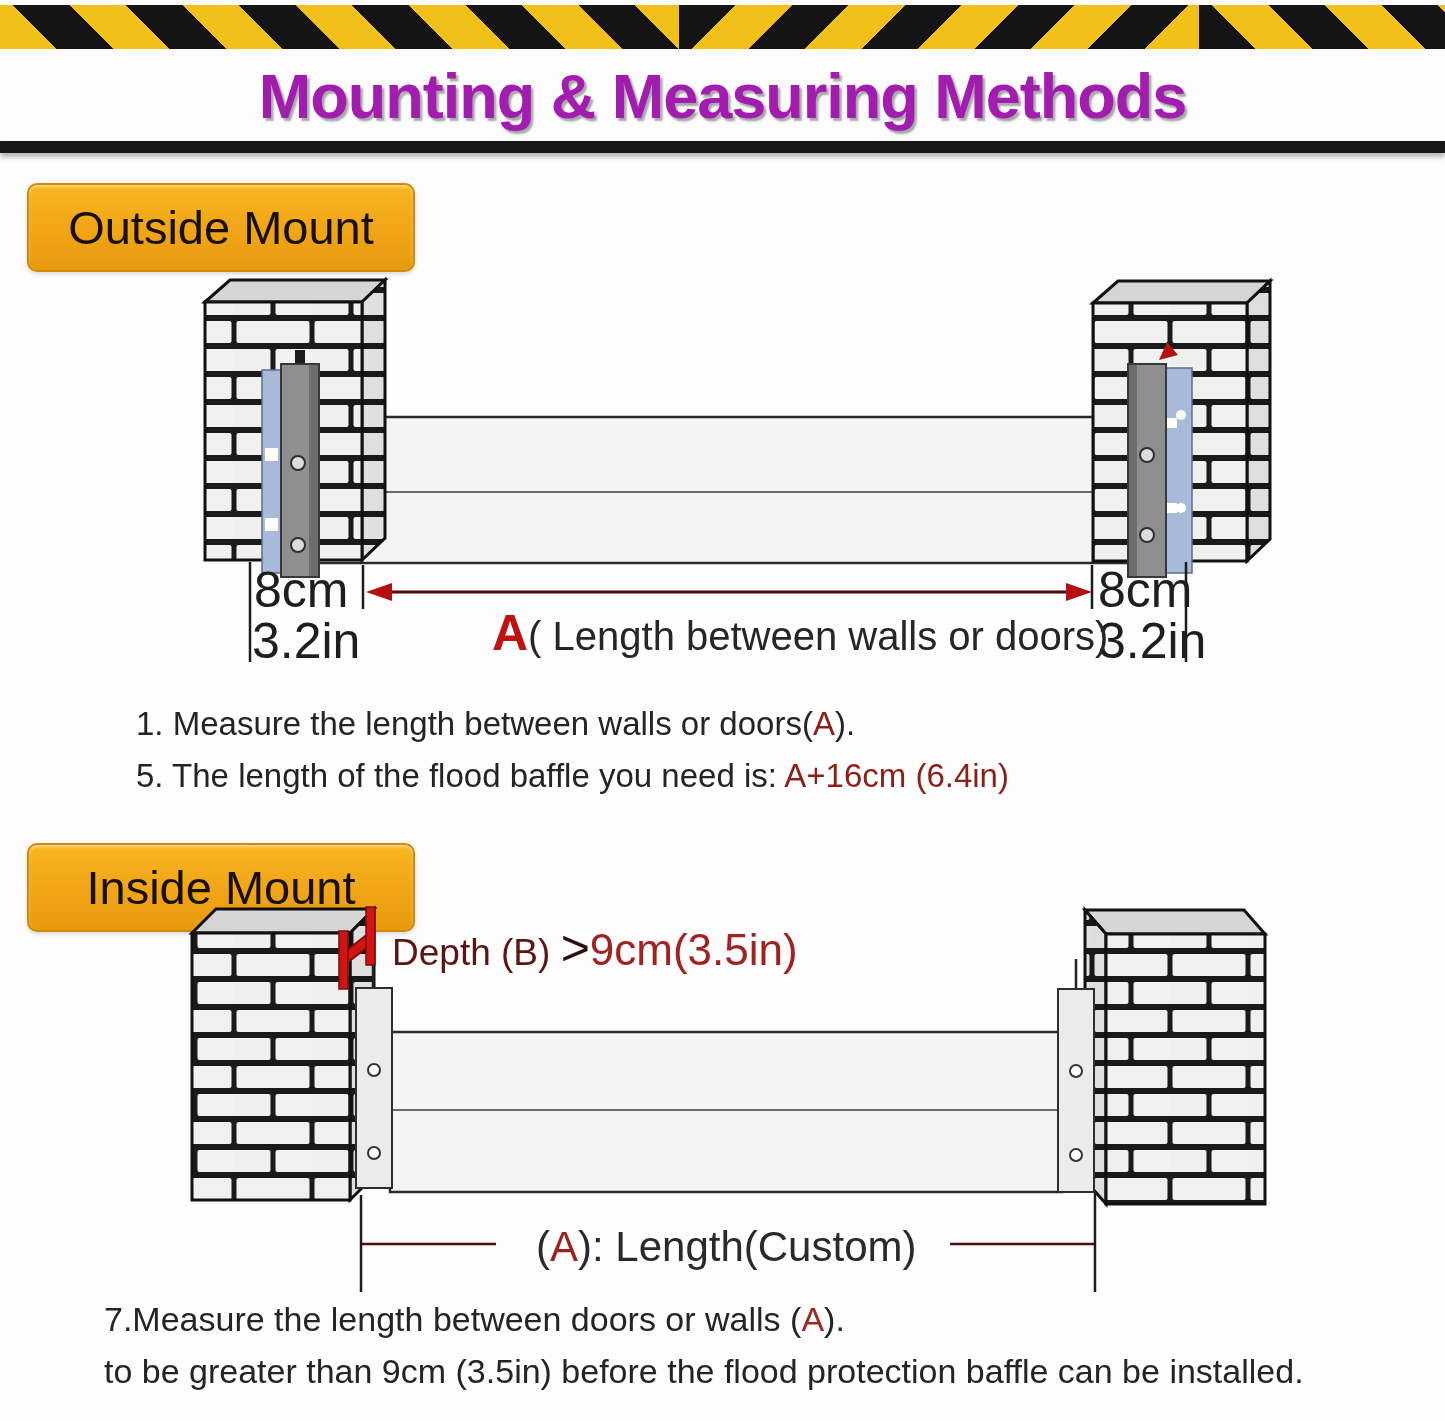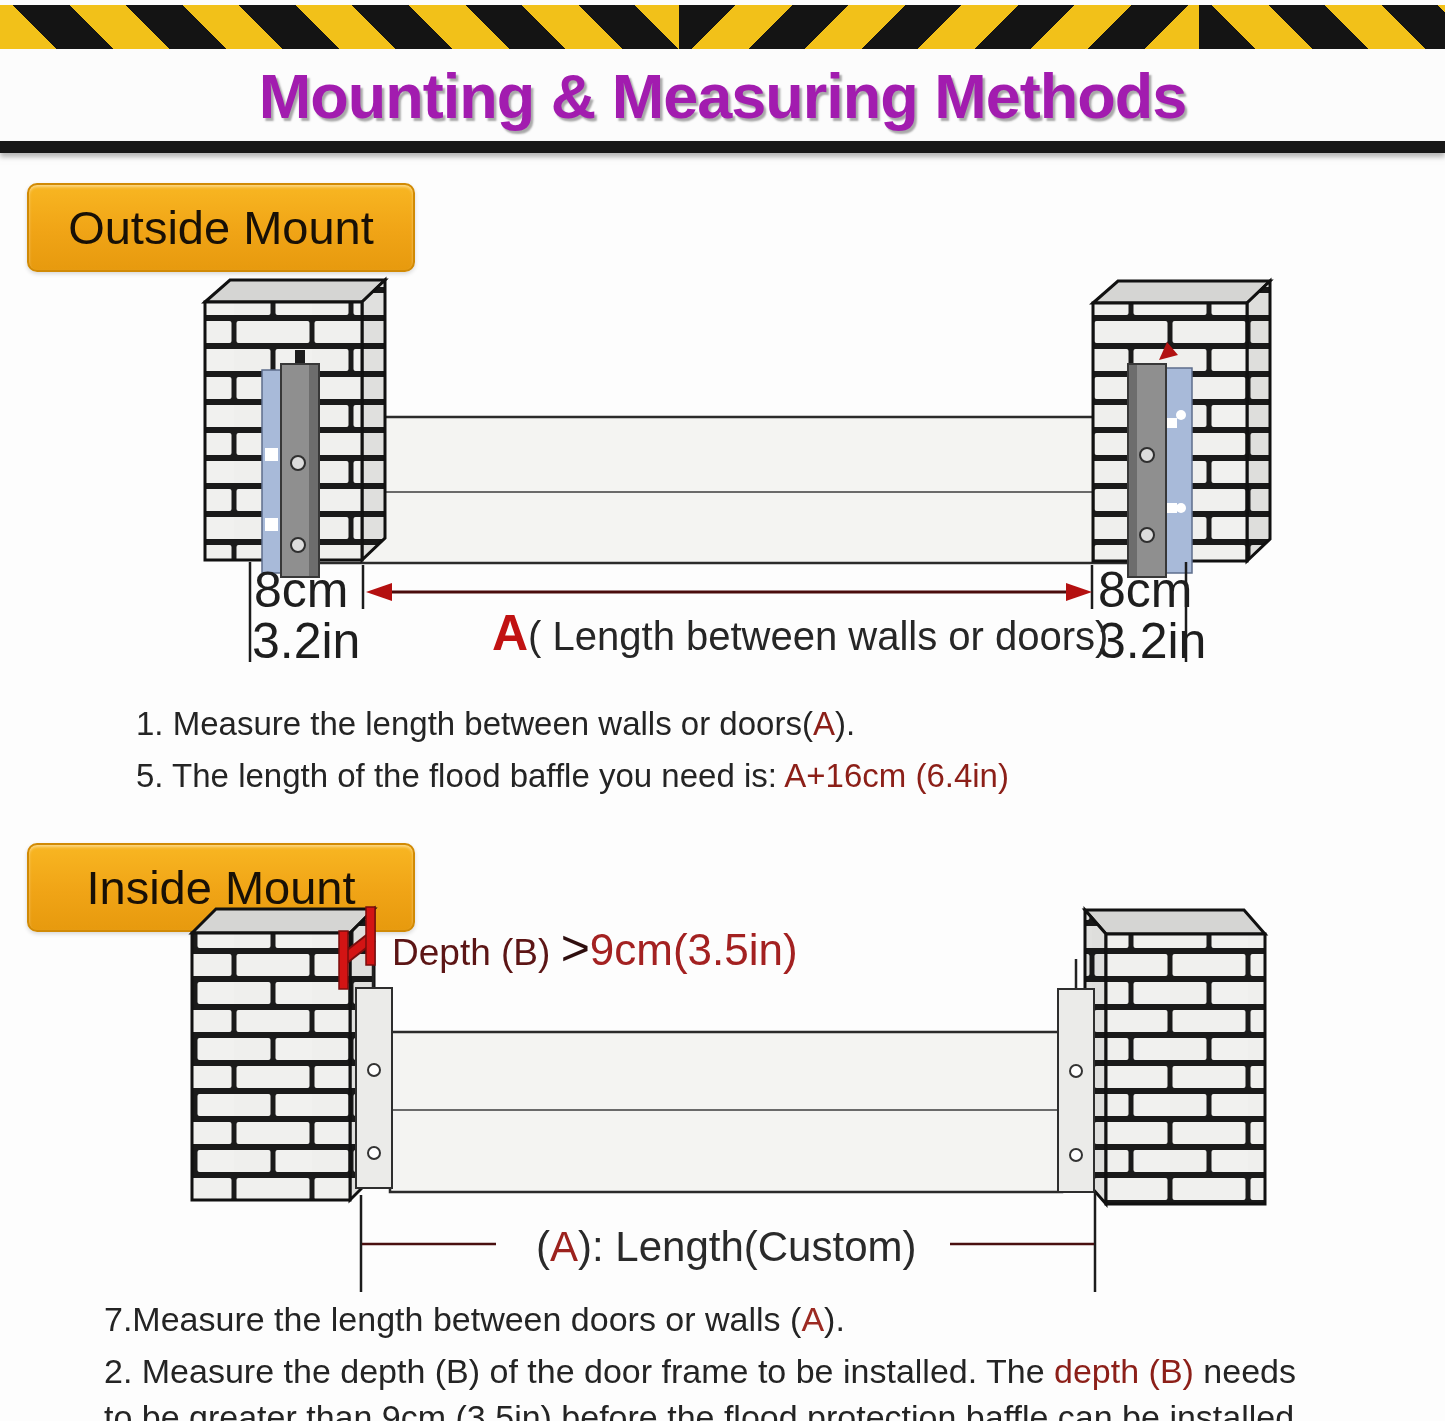--- a/index.html
+++ b/index.html
@@ -186,17 +186,16 @@
     <line x1="361" y1="300" x2="361" y2="397" stroke="#1c1c1c" stroke-width="2.5"></line>
     <line x1="1095" y1="297" x2="1095" y2="397" stroke="#1c1c1c" stroke-width="2.5"></line>
     <line x1="362" y1="349" x2="496" y2="349" stroke="#4a1010" stroke-width="2.5"></line>
     <line x1="950" y1="349" x2="1094" y2="349" stroke="#4a1010" stroke-width="2.5"></line>
 
     <text x="536" y="366"><tspan font-size="42" fill="#2a2a2a">(</tspan><tspan font-size="42" fill="#9c221d">A</tspan><tspan font-size="42" fill="#2a2a2a">): Length(Custom)</tspan></text>
   </svg>
 
   <div class="steps steps-inside">
     <p><span>7.Measure the length between doors or walls (</span><span class="em-bright">A</span><span>).</span></p>
-    <p><span>2. Measure the depth (B) of the door frame to be installed. The </span><span class="em-red">depth (B)</span><span> needs</span></p>
     <p><span>to be greater than 9cm (3.5in) before the flood protection baffle can be installed.</span></p>
   </div>
 
 </div>
 
 </body></html>

